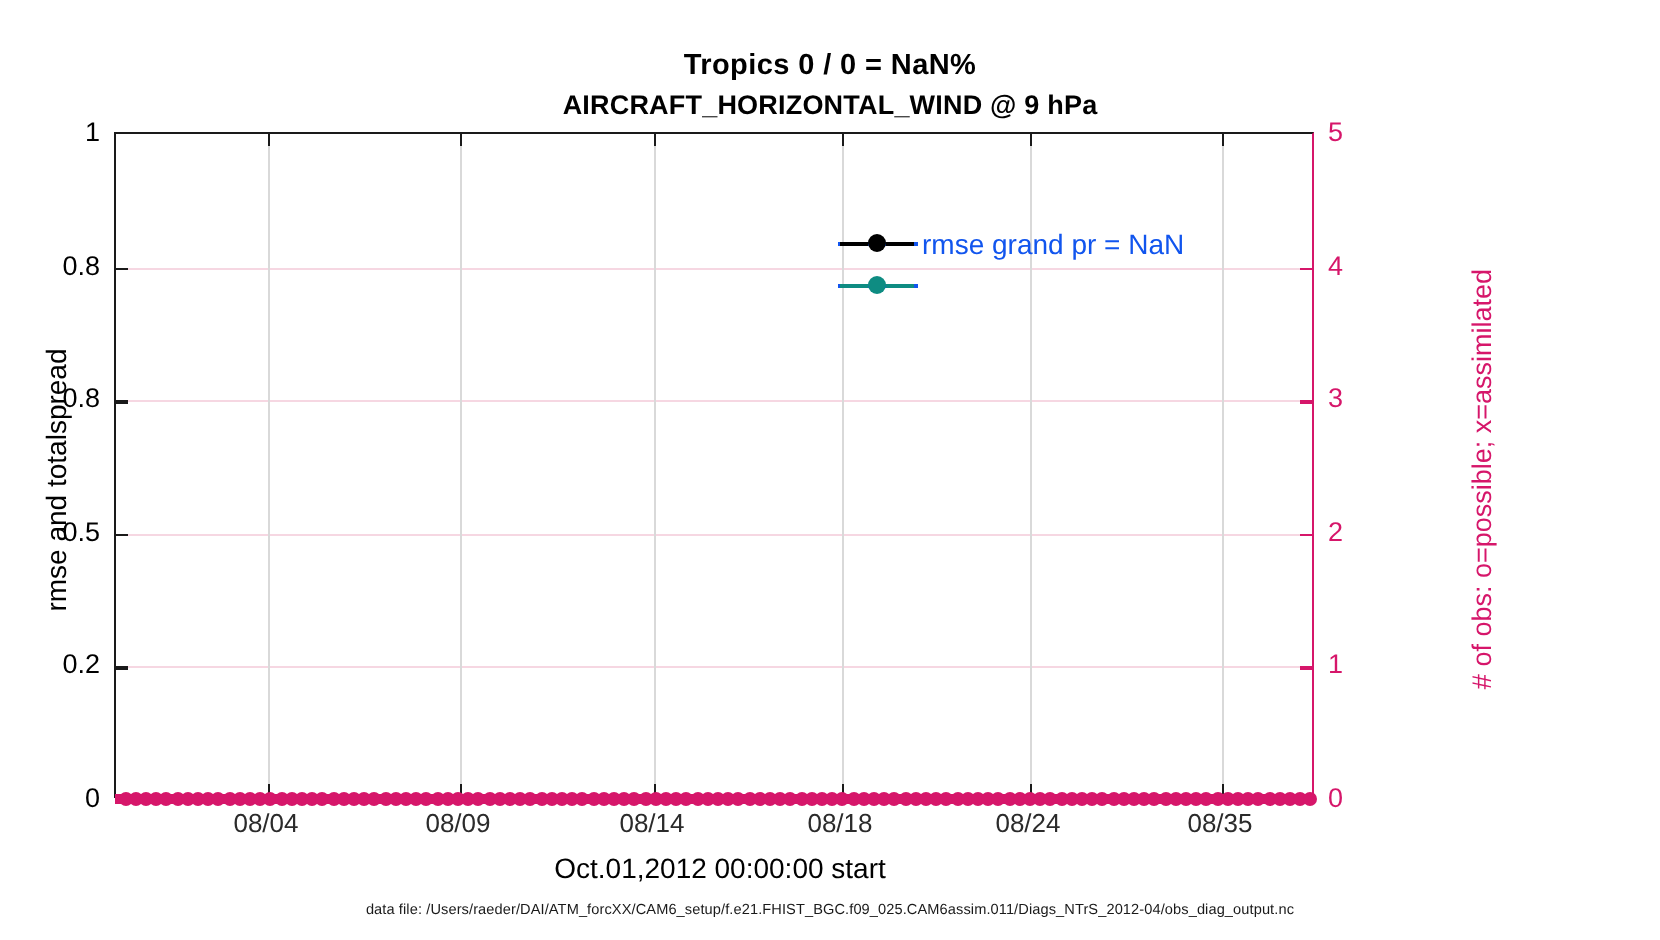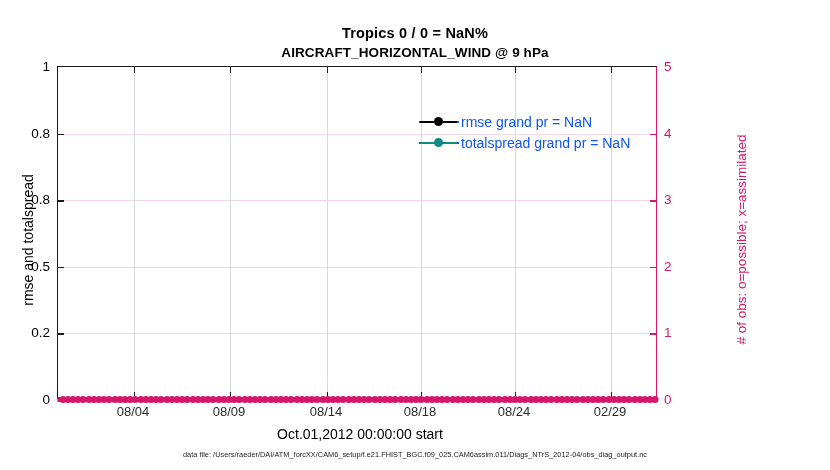--- a/index.html
+++ b/index.html
@@ -275,21 +275,21 @@
 <div class="ytick-right-text" style="top:199.2px;">3</div>
 <div class="ytick-right-text" style="top:265.8px;">2</div>
 <div class="ytick-right-text" style="top:332.4px;">1</div>
 <div class="ytick-right-text" style="top:399px;">0</div>
 
 <div class="xtick-text" style="left:133px;">08/04</div>
 <div class="xtick-text" style="left:229px;">08/09</div>
 <div class="xtick-text" style="left:326px;">08/14</div>
 <div class="xtick-text" style="left:420px;">08/18</div>
 <div class="xtick-text" style="left:514px;">08/24</div>
-<div class="xtick-text" style="left:610px;">02/29</div>
+<div class="xtick-text" style="left:610px;">08/35</div>
 
 <div id="ylabel-rotated">rmse and totalspread</div>
 <div id="ylabel-right-rotated"># of obs: o=possible; x=assimilated</div>
 <div id="xlabel">Oct.01,2012 00:00:00 start</div>
 
 <div id="plot-frame">
 
   <div id="grid-layer">
 
     <div class="grid-h" style="top:66.6px;"></div>
@@ -339,21 +339,20 @@
       </span>
       <span class="legend-text">rmse grand pr = NaN</span>
     </div>
     <div class="legend-row">
       <span class="legend-sample">
         <span class="legend-line"></span>
         <span class="legend-stub-l" style="background:#0E8C82;"></span>
         <span class="legend-stub-r" style="background:#0E8C82;"></span>
         <span class="legend-dot" style="background:#0E8C82;"></span>
       </span>
-      <span class="legend-text">totalspread grand pr = NaN</span>
     </div>
   </div>
 
   <div id="obs-band">
       <span class="obs-marker" style="left: 2px;"></span>
       <span class="obs-marker circ" style="left: 4.6px;"></span>
       <span class="obs-marker" style="left: 7.2px;"></span>
       <span class="obs-marker circ" style="left: 9.8px;"></span>
       <span class="obs-marker" style="left: 12.4px;"></span>
       <span class="obs-marker circ" style="left: 15px;"></span>

